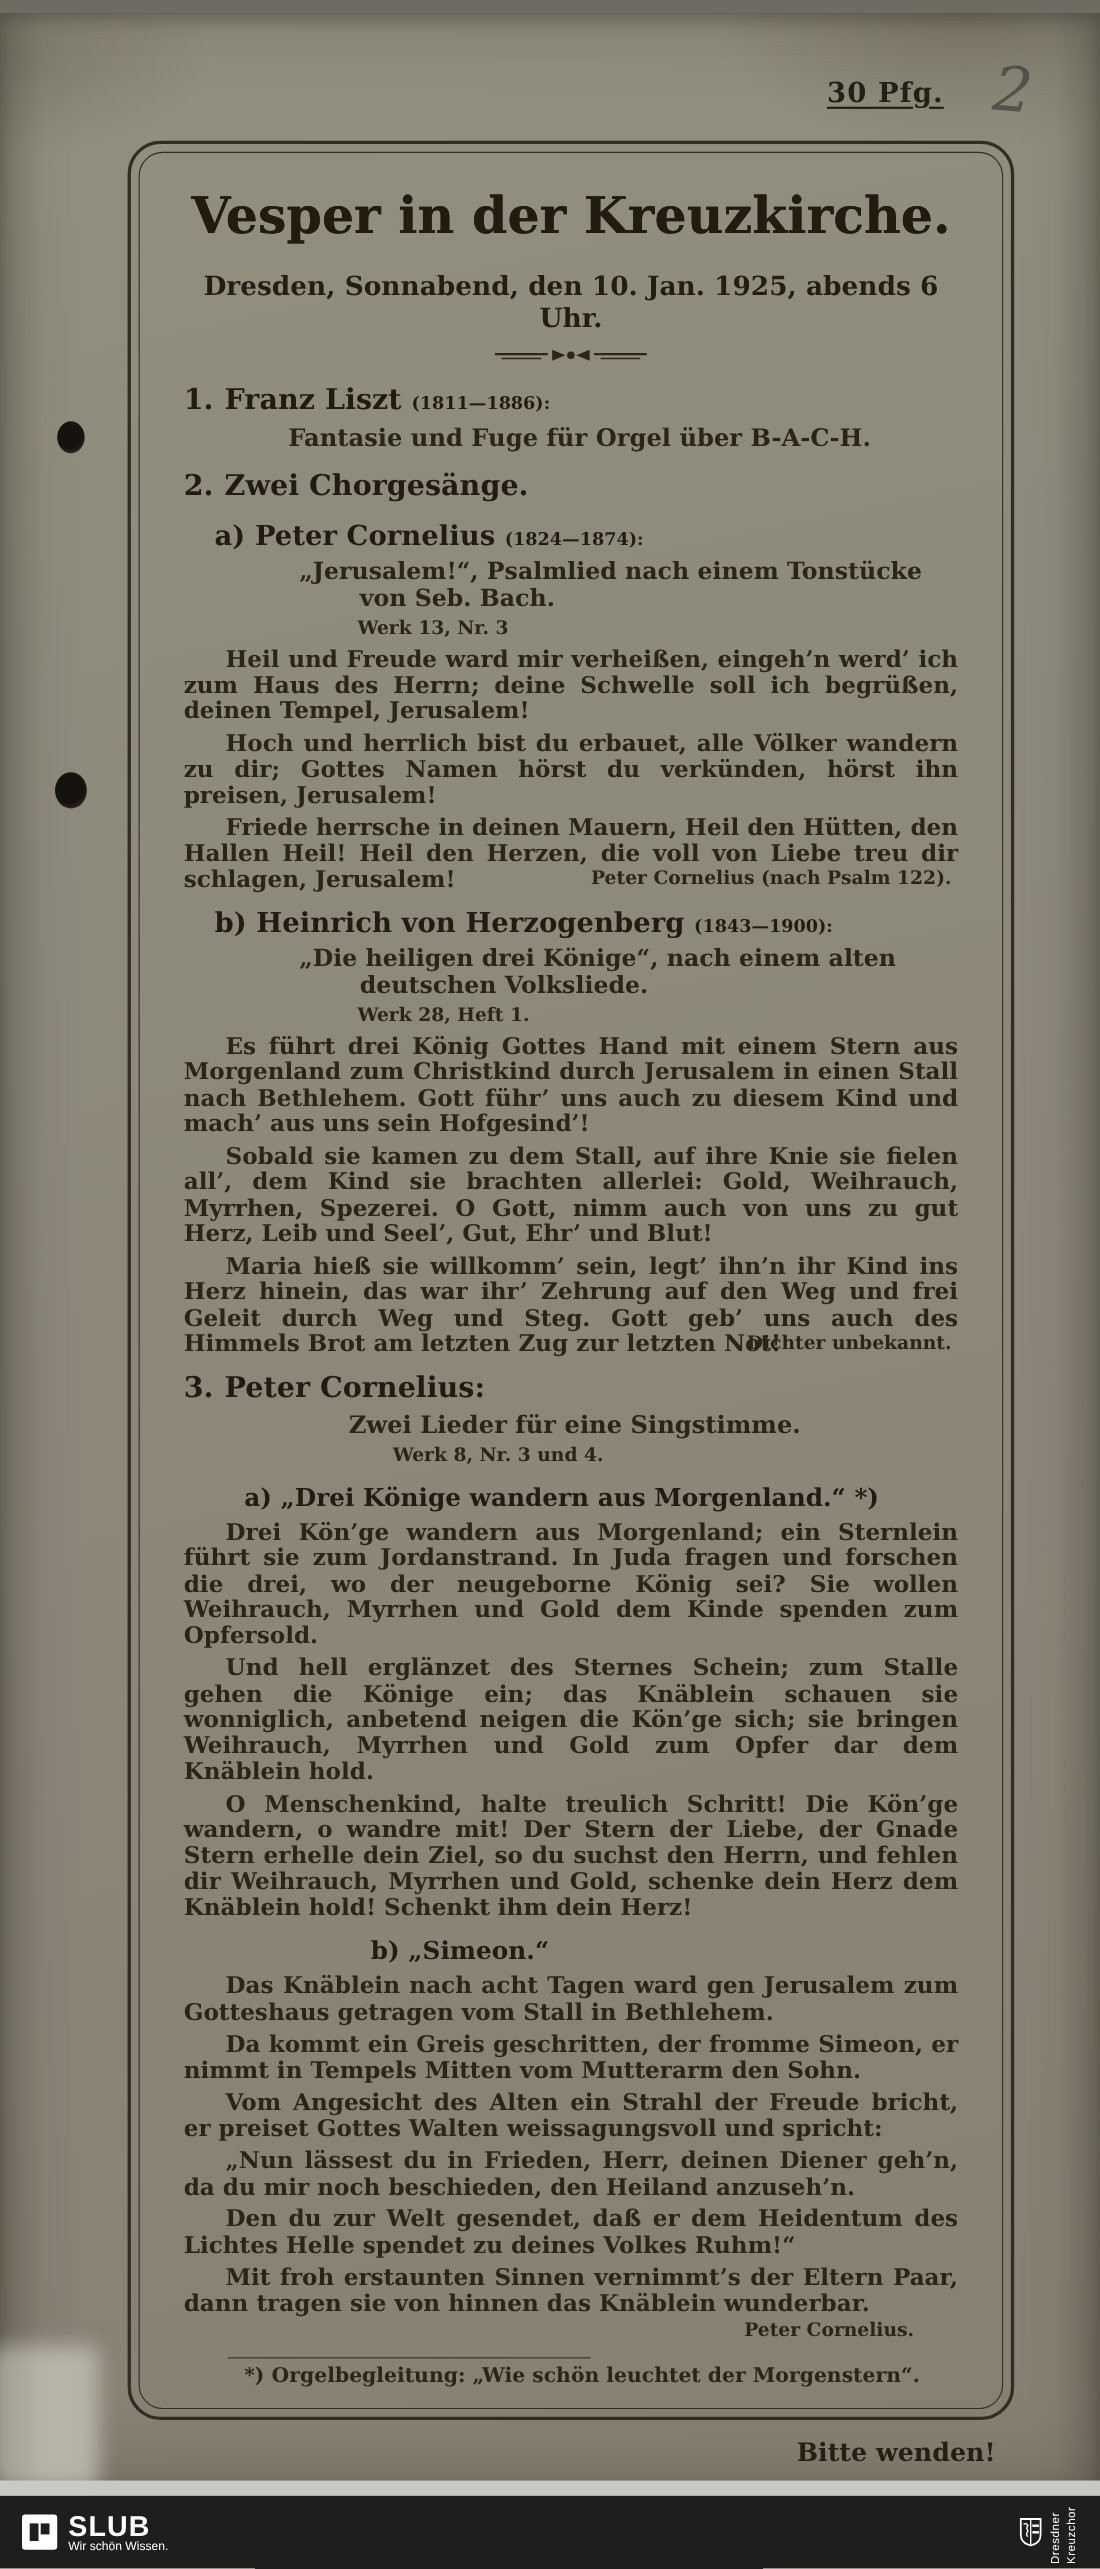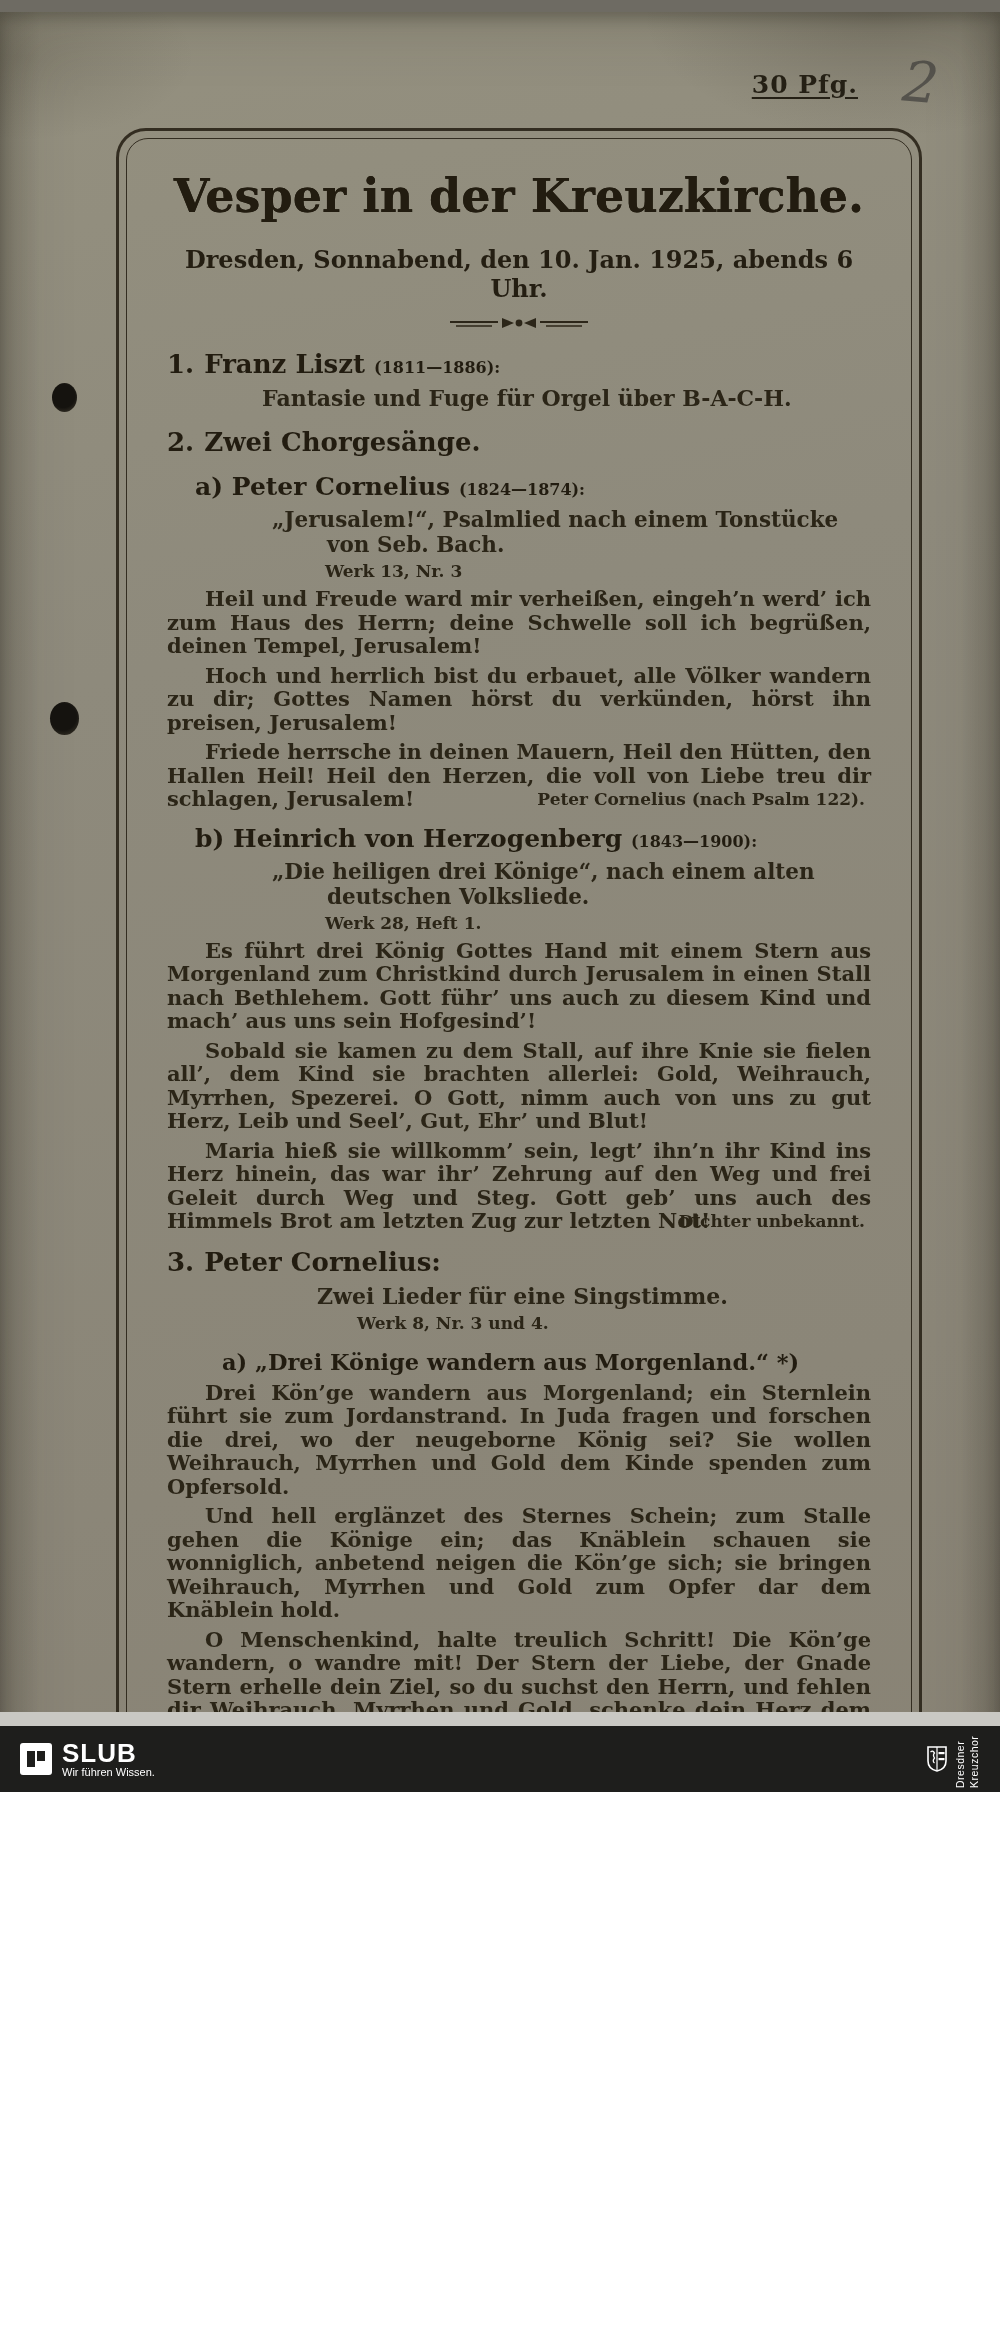--- a/index.html
+++ b/index.html
@@ -1,19 +1,19 @@
 <!DOCTYPE html>
 <html><head>
 <meta charset="utf-8">
 <style>
   * { margin:0; padding:0; box-sizing:border-box; }
   html,body { width:1000px; }
   body { font-family:"DejaVu Serif","Liberation Serif",serif; }
 
-  .stage { position:relative; width:1000px; height:1792px; background:#6e6b63; overflow:hidden; }
+  .stage { position:relative; width:1000px; height:2335px; background:#6e6b63; overflow:hidden; }
 
   
   .paper {
     position:absolute; left:0; top:12px; width:1000px; height:2243px;
     background:linear-gradient(168deg,#94907f 0%, #8e8a7c 28%, #8b8678 62%, #868072 100%);
     box-shadow:inset 0 0 70px rgba(40,35,25,.28), inset 0 6px 14px rgba(30,28,22,.28);
     color:#2b2517;
   }
   .shading { position:absolute; inset:0; pointer-events:none;
     background:
@@ -189,21 +189,21 @@
   <div class="footer">
     <div class="slub">
       <div class="slub-icon">
         <svg width="20" height="20" viewBox="0 0 20 20">
           <rect x="1" y="2" width="8" height="16" fill="#1e1e1c"></rect>
           <rect x="11" y="2" width="8" height="10" fill="#1e1e1c"></rect>
         </svg>
       </div>
       <div class="slub-text">
         <div class="slub-name">SLUB</div>
-        <div class="slub-tag">Wir führen Wissen.</div>
+        <div class="slub-tag">Wir schön Wissen.</div>
       </div>
     </div>
     <div class="partner">
       <svg width="22" height="28" viewBox="0 0 22 28">
         <path d="M2 2 H20 V16 Q20 24 11 26 Q2 24 2 16 Z" fill="none" stroke="#ffffff" stroke-width="1.6"></path>
         <line x1="11" y1="2" x2="11" y2="25" stroke="#ffffff" stroke-width="1.2"></line>
         <rect x="12.5" y="7" width="6" height="2.2" fill="#ffffff"></rect>
         <rect x="12.5" y="13" width="6" height="2.2" fill="#ffffff"></rect>
         <path d="M4.5 7 Q7 5 8.5 8 Q6.5 10 8.5 13 Q6 16 8.5 18" fill="none" stroke="#ffffff" stroke-width="1.3"></path>
       </svg>

